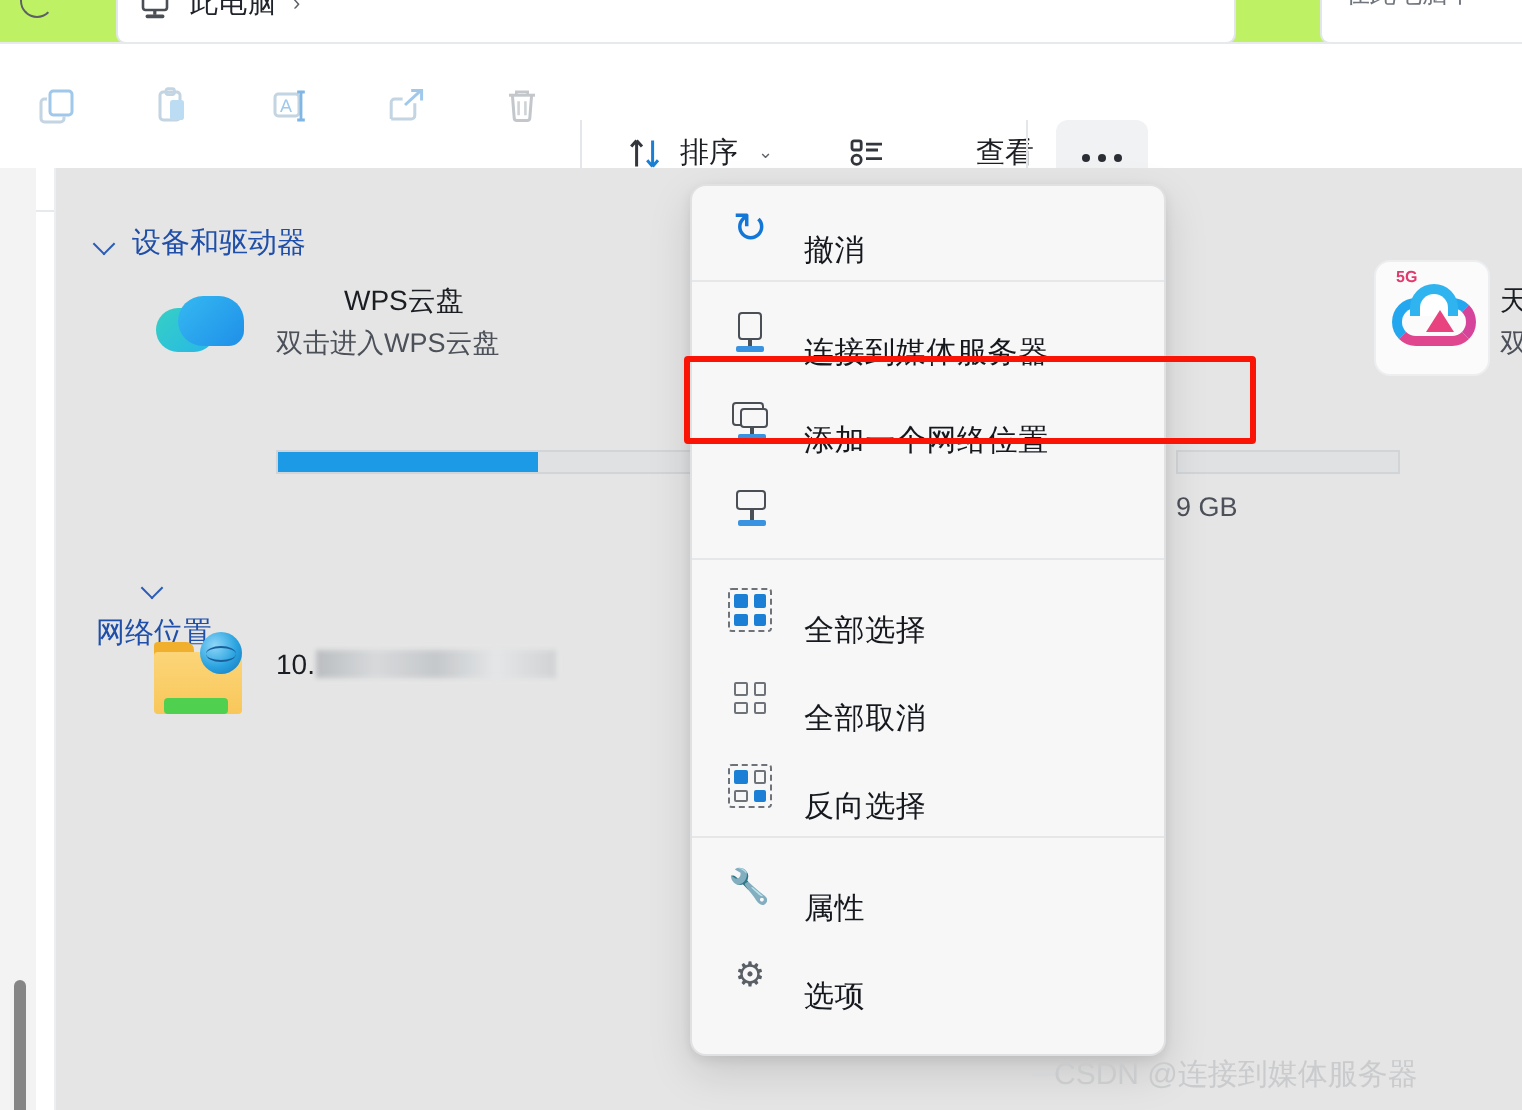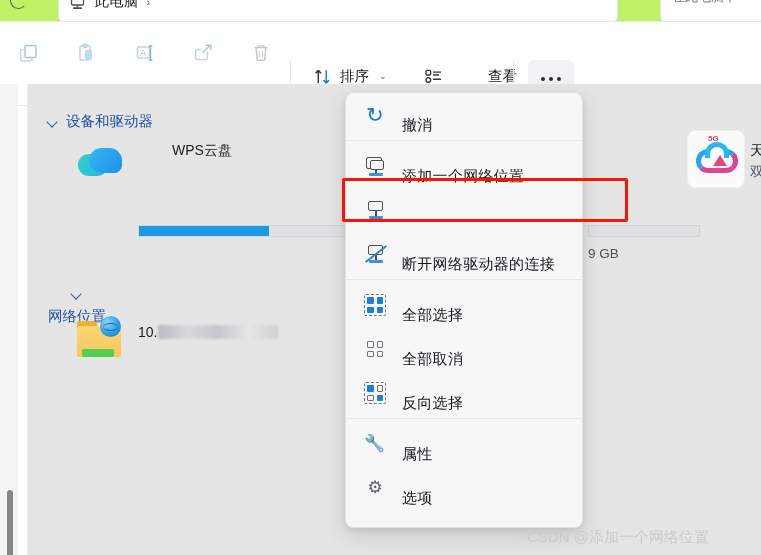--- a/index.html
+++ b/index.html
@@ -201,21 +201,21 @@
     position:absolute; left:17px; top:11px; width:24px; height:16px;
     background:#ffffff; border:5px solid #2fb4f0; border-bottom:none;
     border-radius:13px 13px 0 0;
   }
   .cloud5g-ico .arrow{
     position:absolute; left:25px; top:24px; width:0; height:0;
     border-left:7px solid transparent; border-right:7px solid transparent;
     border-bottom:11px solid #e8437f;
   }
   .cloud5g-ico .tag{
-    position:absolute; left:20px; top:3px; font-size:8px; color:#e33a6e; font-weight:bold;
+    position:absolute; left:10px; top:3px; font-size:8px; color:#e33a6e; font-weight:bold;
   }
   .clip-name{ font-size:14px; color:#1a1d22; }
   .clip-sub{ font-size:13.5px; color:#4b5059; margin-top:3px; }
 
   
   .ctxmenu {
     position:absolute; left:345px; top:92px; width:238px; height:436px;
     background:#f7f7f8;
     border:1px solid #e0e1e3; border-radius:8px;
     box-shadow:0 8px 22px rgba(0,0,0,.13), 0 2px 6px rgba(0,0,0,.08);
@@ -397,20 +397,21 @@
       <span class="group-title">设备和驱动器</span>
     </div>
 
     <div class="tile" style="left:48px; top:56px;">
       <span class="tile-ico wps-ico">
         <i class="c1"></i>
           <i class="c2"></i>
       </span>
       <span class="tile-body">
         <div class="tile-name">WPS云盘</div>
+        <div class="tile-sub">双击进入WPS云盘</div>
       </span>
     </div>
 
     <div class="meter" style="left:110px; top:141px; width:222px;">
       <i style="width:59%;"></i>
     </div>
 
     <div class="meter" style="left:560px; top:141px; width:112px;">
       <i style="width:0%;"></i>
     </div>
@@ -451,48 +452,47 @@
   <div class="ctxmenu">
 
     <div class="mi">
       <span class="mi-ico">
           <span class="ic-undo">↺</span>
         </span>
       <span class="mi-label">撤消</span>
     </div>
     <div class="mdiv"></div>
 
+    <div class="mi">
+      <span class="mi-ico ic-mon">
+        <i class="scr"></i>
+          <i class="stand"></i>
+          <i class="base"></i>
+      </span>
+      <span class="mi-label">连接到媒体服务器</span>
+    </div>
 
     <div class="mi">
       <span class="mi-ico ic-pc">
         <i class="scr"></i>
           <i class="scr2"></i>
           <i class="stand"></i>
           <i class="base"></i>
       </span>
       <span class="mi-label">添加一个网络位置</span>
     </div>
 
     <div class="mi">
       <span class="mi-ico ic-map">
         <i class="scr"></i>
           <i class="stem"></i>
           <i class="base"></i>
       </span>
     </div>
 
-    <div class="mi">
-      <span class="mi-ico ic-map ic-unmap">
-        <i class="scr"></i>
-          <i class="stem"></i>
-          <i class="base"></i>
-          <i class="slash"></i>
-      </span>
-      <span class="mi-label">断开网络驱动器的连接</span>
-    </div>
     <div class="mdiv"></div>
 
     <div class="mi">
       <span class="mi-ico">
         <i class="sel-dash"></i>
         <span class="sel-grid sel-fill">
             <i></i>
             <i></i>
             <i></i>
             <i></i>
@@ -538,15 +538,15 @@
       <span class="mi-ico">
           <span class="ic-gear">⚙</span>
         </span>
       <span class="mi-label">选项</span>
     </div>
   </div>
 
   <div class="redbox"></div>
 
   <div class="wm-dash"></div>
-  <div class="watermark">CSDN @添加一个网络位置</div>
+  <div class="watermark">CSDN @连接到媒体服务器</div>
 
 </div>
 
 </body></html>

